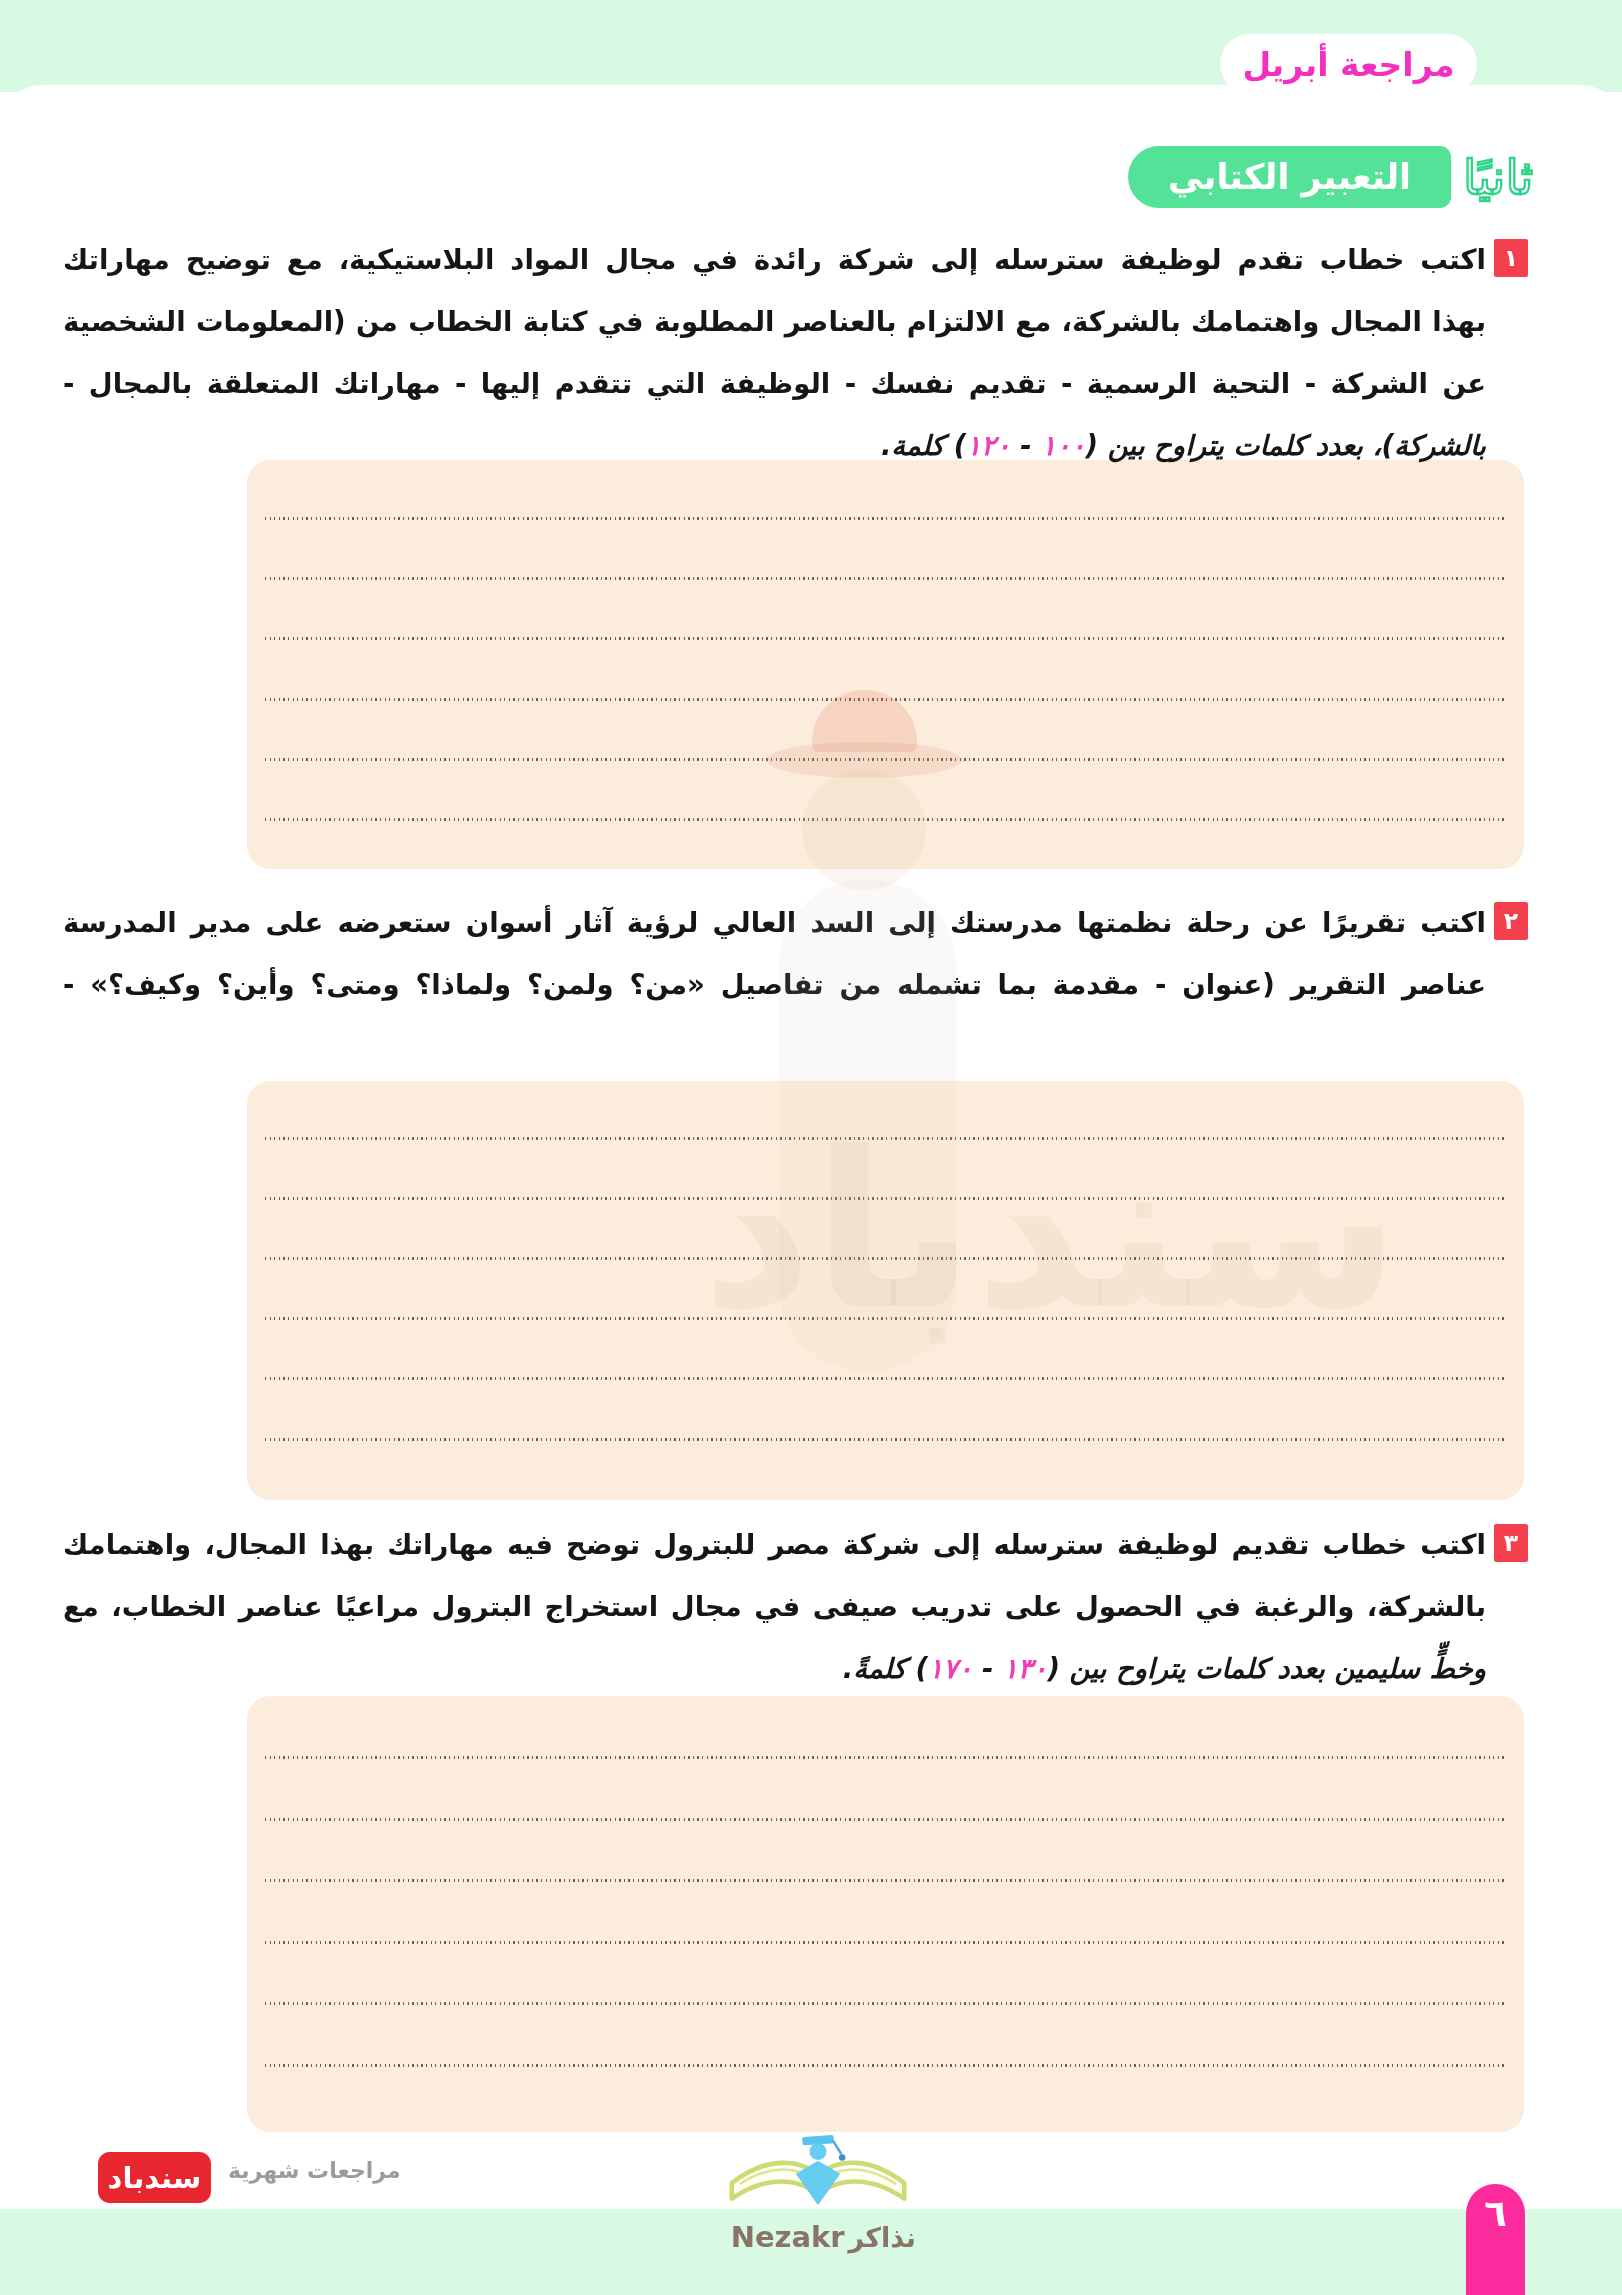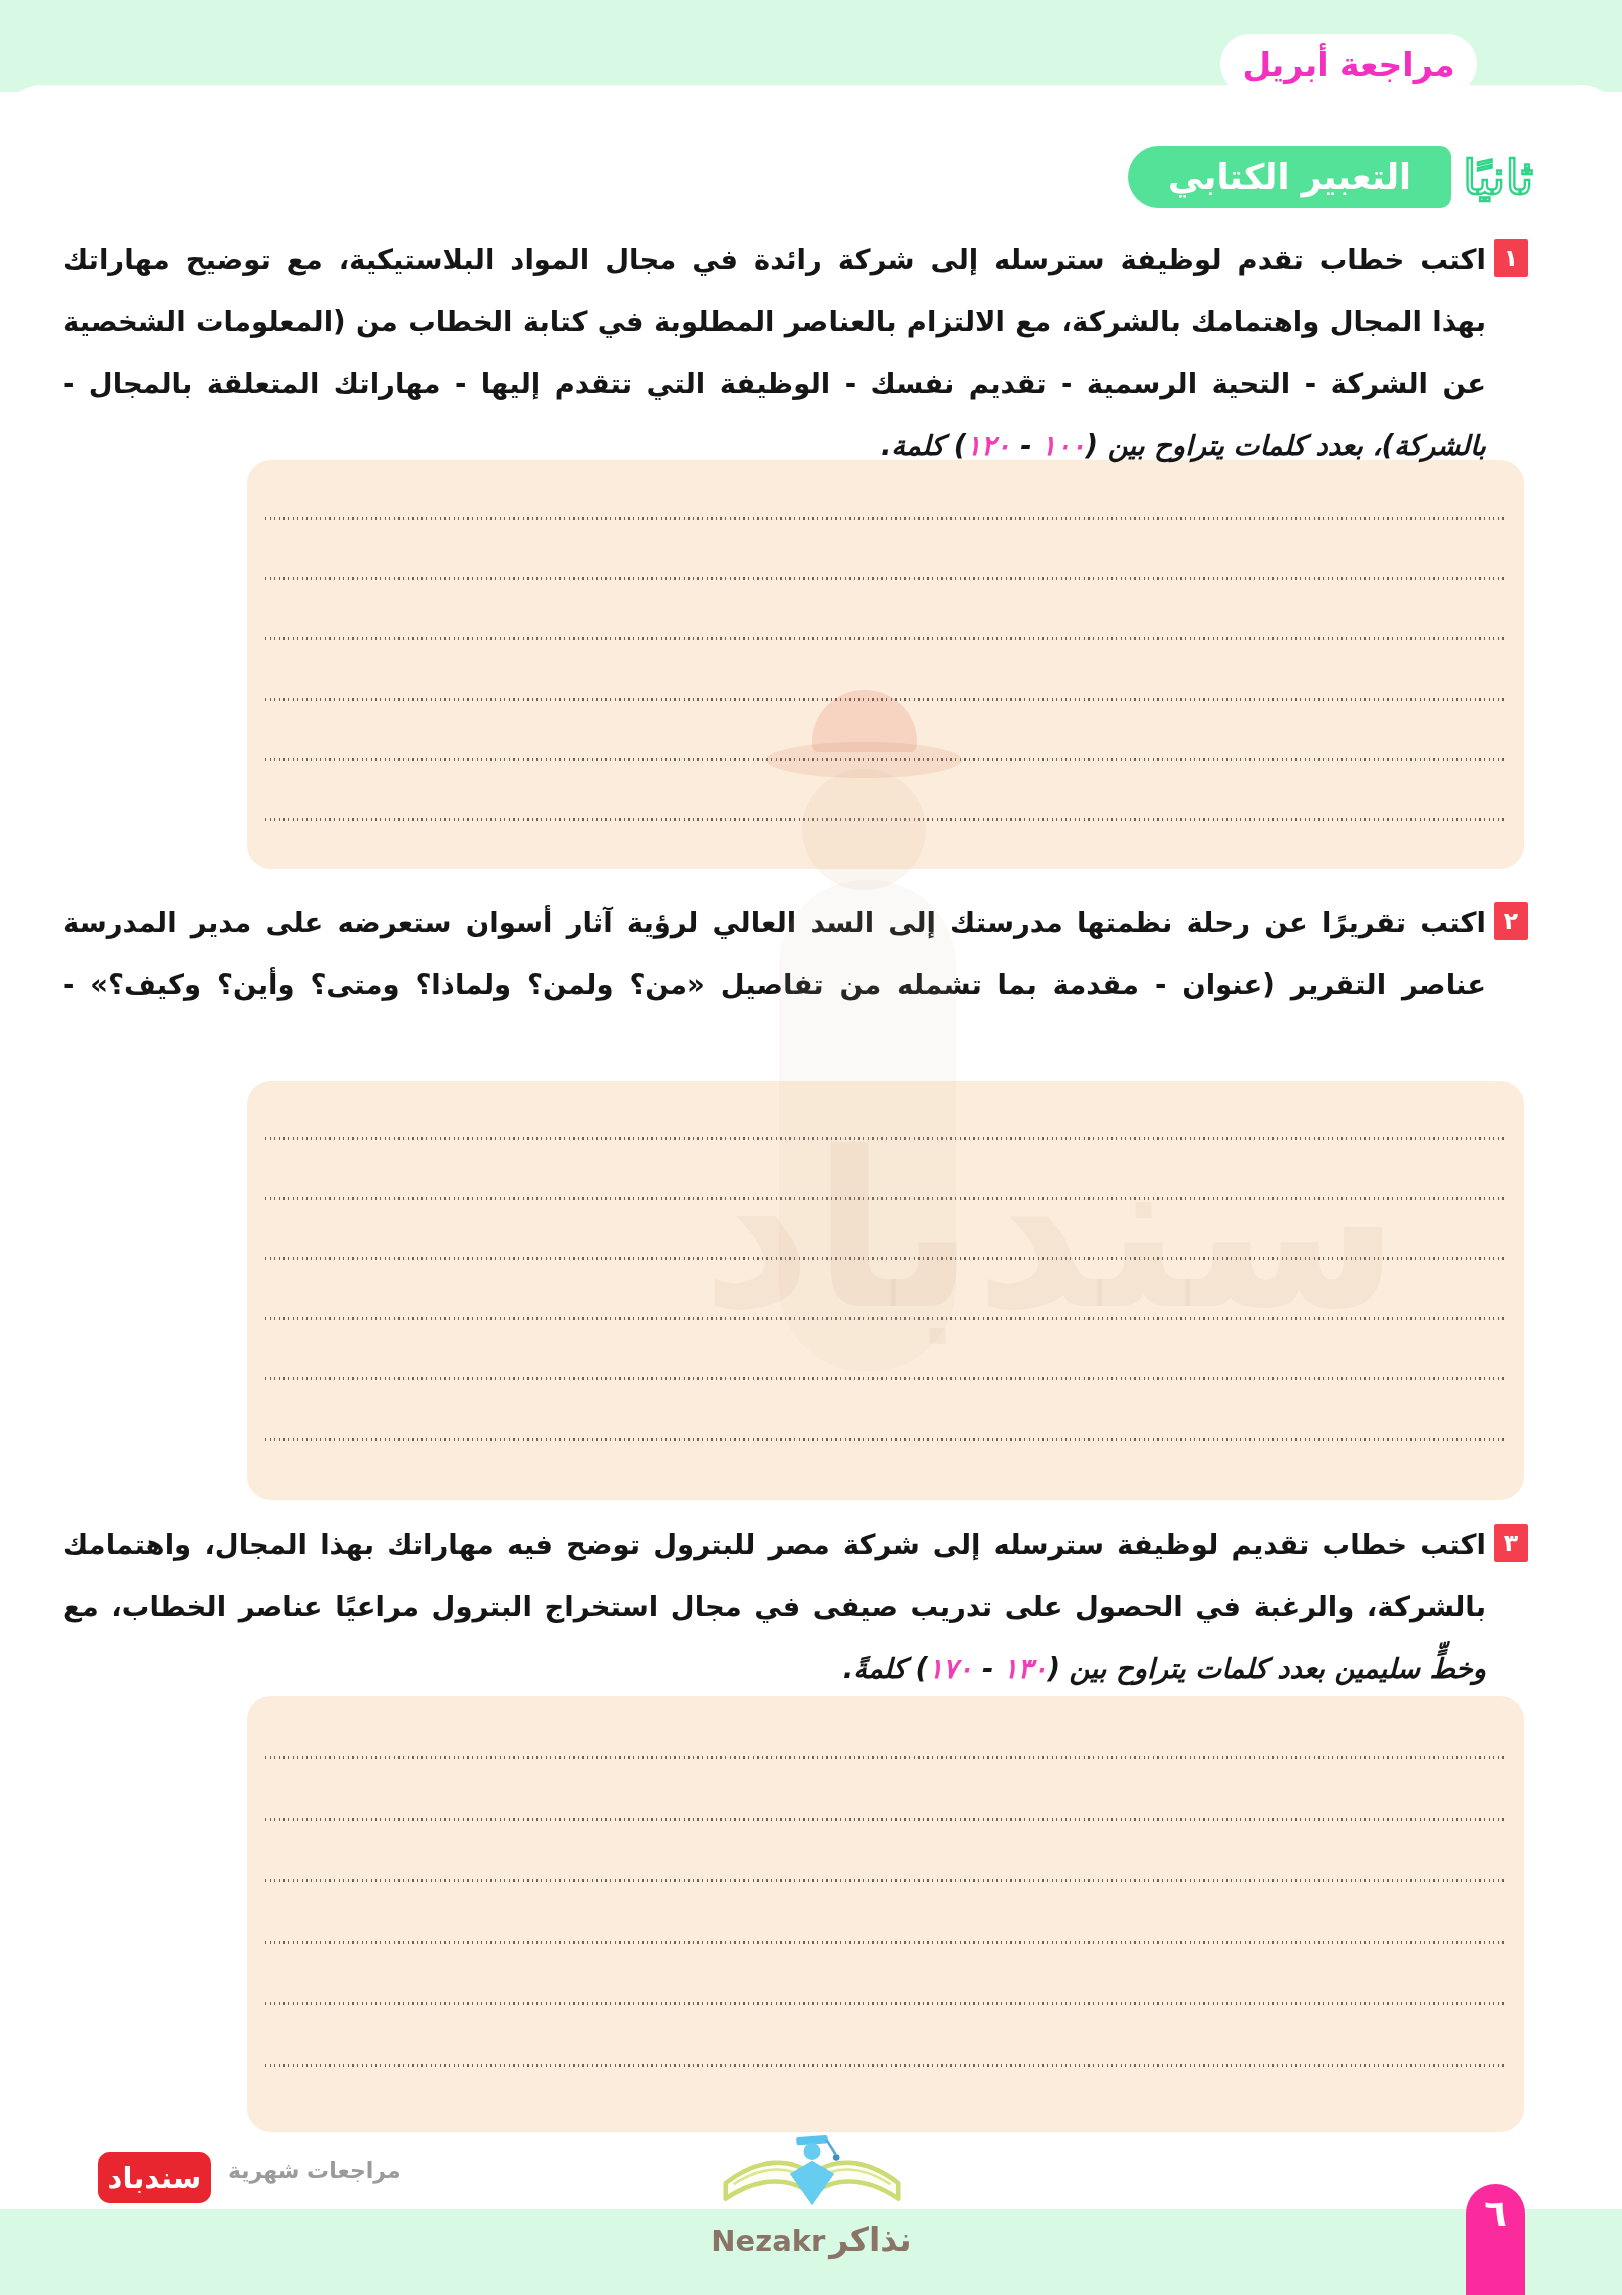--- a/index.html
+++ b/index.html
@@ -44,24 +44,24 @@
   .wm-face{left:36px;top:79px;width:124px;height:121px;background:rgba(225,190,170,.16);border-radius:50%;}
   .wm-body{left:13px;top:190px;width:177px;height:491px;background:rgba(220,195,175,.10);border-radius:85px;}
   .wm-word{position:absolute;left:222px;top:1106px;width:1178px;font-size:216px;font-weight:700;letter-spacing:23.6px;
     color:rgba(170,130,100,.07);direction:rtl;z-index:4;pointer-events:none;white-space:nowrap;}
 
   
   .sindbad-badge{position:absolute;left:98px;top:2152px;width:113px;height:51px;background:var(--sindbad-red,#e82630);
     border-radius:11.8px;color:#fff;font-size:29px;font-weight:700;display:flex;align-items:center;justify-content:center;
     direction:rtl;z-index:3;}
   .monthly-label{position:absolute;left:228px;top:2158px;font-size:22px;color:#9b9b9b;font-weight:600;direction:rtl;z-index:3;}
-  .nezakr{position:absolute;left:707px;top:2132px;width:209px;z-index:5;display:flex;flex-direction:column;align-items:center;}
+  .nezakr{position:absolute;left:707px;top:2132px;width:209px;z-index:5;display:flex;flex-direction:column;align-items:flex-end;}
   .nz-row{display:flex;gap:3.9px;align-items:baseline;margin-top:-10.5px;}
   .nz-en{font-size:29px;font-weight:700;color:#8a7468;}
-  .nz-ar{font-size:33px;font-weight:700;color:#8a7468;}
+  .nz-ar{font-size:27px;font-weight:700;color:#8a7468;}
   .page-pill{position:absolute;left:1466px;top:2184px;width:59px;height:111px;border-radius:29.4px 29.4px 0 0;
     background:var(--page-pill-pink,#fb2b9d);z-index:5;display:flex;justify-content:center;}
   .page-pill span{color:#fff;font-size:37px;font-weight:700;margin-top:7.9px;}
 </style>
 </head>
 <body>
 
 <div class="page">
 
   <div class="band-top"></div>

